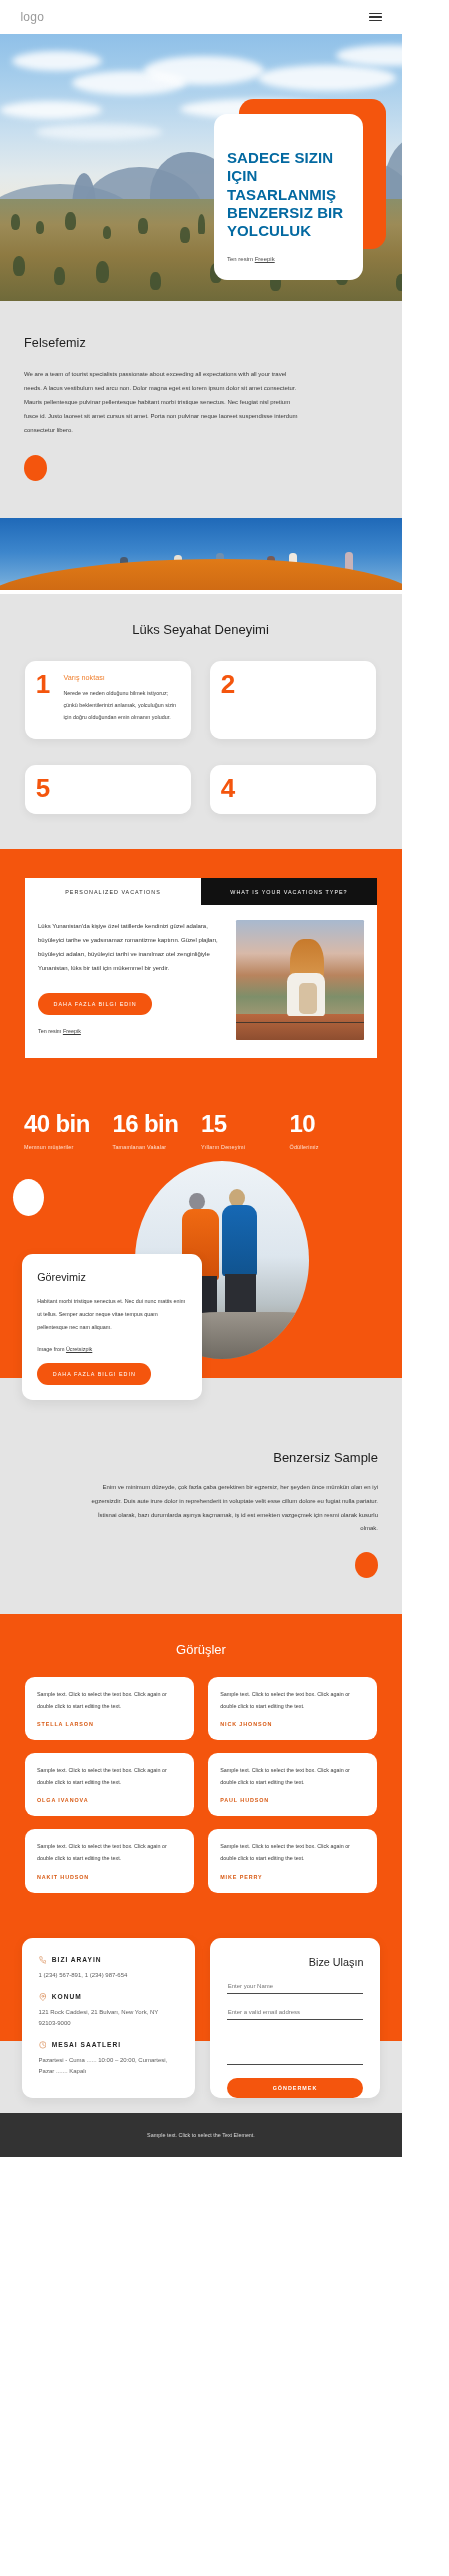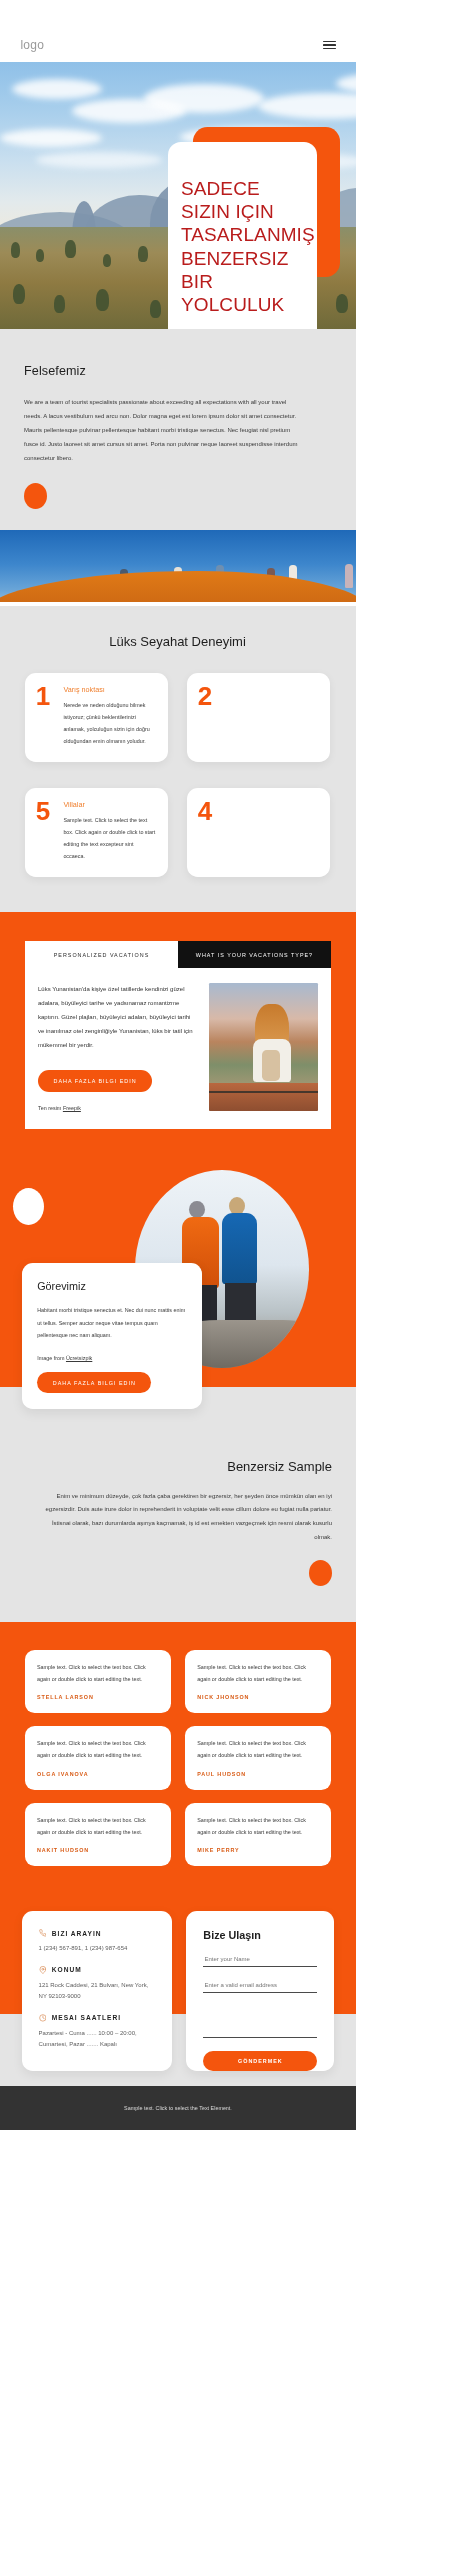--- a/index.html
+++ b/index.html
@@ -4,21 +4,21 @@
 <style>
   * { box-sizing: border-box; margin: 0; padding: 0; }
   html, body { width: 450px; }
   body {
     font-family: "Liberation Sans", sans-serif;
     background: #ffffff;
     color: #333;
     width: 450px;
     overflow-x: hidden;
   }
-  .page { width: 356px; position: relative; margin-top: 28px; }
+  .page { width: 402px; position: relative; }
 
   
   .header {
     height: 34px; background: #fff; display: flex; align-items: center;
     justify-content: space-between; padding: 0 20.4px;
   }
   .logo { font-size: 12px; color: #9a9a9a; letter-spacing: 0.3px; font-weight: 400; }
   .burger { width: 13px; display: flex; flex-direction: column; gap: 2.4px; cursor: pointer; }
   .burger span { display: block; height: 1.2px; background: #333; border-radius: 0.6px; }
 
@@ -40,29 +40,29 @@
   .tree { position: absolute; background: #3f5030; border-radius: 46% 46% 38% 38%; opacity: .85; }
   .orange-card {
     position: absolute; right: 15.6px; top: 65px; width: 147px; height: 150px;
     background: #f4550d; border-radius: 14.4px;
   }
   .hero-card {
     position: absolute; right: 39px; top: 80px; width: 149px;
     background: #fff; border-radius: 13px; padding: 35px 13px 18px 13px;
   }
   .hero-title {
-    font-size: 19px; line-height: 1.22; color: #b91c1c; font-weight: 400;
+    font-size: 15px; line-height: 1.22; color: #0369a1; font-weight: 700;
     letter-spacing: 0.1px;
   }
   .hero-credit { margin-top: 15.6px; font-size: 6px; color: #4a4a4a; }
   .hero-credit a { color: #4a4a4a; text-decoration: underline; }
 
   
   .sec-gray { background: #e4e4e4; }
-  .philo { padding: 35px 24px 21px 24px; }
+  .philo { padding: 35px 24px 37px 24px; }
   .h2 { font-size: 12.6px; font-weight: 400; color: #1f1f1f; letter-spacing: 0.1px; }
   .philo .h2 { margin-bottom: 17px; }
   .body-txt { font-size: 6px; line-height: 2.35; color: #3a3a3a; }
   .philo .body-txt { max-width: 282px; }
   .ellipse-btn {
     width: 23px; height: 26px; background: #f4550d; border-radius: 50%;
     margin-top: 18px; cursor: pointer;
   }
 
   
@@ -180,21 +180,21 @@
   .contact-top { background: #f4550d; height: 117px; }
   .contact-bot { background: #e4e4e4; height: 72px; }
   .contact-inner { position: absolute; inset: 0; display: flex; gap: 14.4px; padding: 14.4px 21.6px; }
   .ccard { background: #fff; border-radius: 10.8px; padding: 18px 17px; box-shadow: 0 3.6px 10.8px rgba(0,0,0,.07); }
   .ccard.left { flex: 1.02; }
   .ccard.right { flex: 1; }
   .ci-row { display: flex; align-items: center; gap: 5.4px; margin-bottom: 6px; }
   .ci-icon { color: #d98a52; display: flex; }
   .ci-title { font-size: 6.6px; font-weight: 700; letter-spacing: 1px; color: #1f1f1f; }
   .ci-val { font-size: 6px; line-height: 1.85; color: #5d5d5d; margin-bottom: 12px; }
-  .ccard.right h3 { text-align: left; font-size: 10.8px; font-weight: 700; color: #1f1f1f; margin-bottom: 10.8px; }
+  .ccard.right h3 { text-align: right; font-size: 10.8px; font-weight: 400; color: #1f1f1f; margin-bottom: 10.8px; }
   .field { width: 100%; border: none; border-bottom: 0.8px solid #4a4a4a; background: transparent;
     font-size: 6px; color: #7c7c7c; padding: 2.4px 1.2px 4.2px 1.2px; margin-bottom: 10.8px;
     font-family: "Liberation Sans", sans-serif; outline: none; }
   textarea.field { height: 34px; resize: none; }
   .submit-btn { width: 100%; background: #f4550d; color: #fff; border: none; border-radius: 18px;
     padding: 7.2px; font-size: 5.4px; letter-spacing: 1px; font-weight: 700; cursor: pointer;
     font-family: "Liberation Sans", sans-serif; }
 
   
   .footer { background: #333333; height: 44px; display: flex; align-items: center; justify-content: center; }
@@ -285,24 +285,20 @@
         <div>
           <div class="ltitle">Varış noktası</div>
           <div class="ltxt">Nerede ve neden olduğunu bilmek istiyoruz; çünkü beklentilerinizi anlamak, yolculuğun sizin için doğru olduğundan emin olmanın yoludur.</div>
         </div>
       </div>
       <div class="lcard">
         <div class="lnum">2</div>
       </div>
       <div class="lcard">
         <div class="lnum">5</div>
-        <div>
-          <div class="ltitle">Villalar</div>
-          <div class="ltxt">Sample text. Click to select the text box. Click again or double click to start editing the text excepteur sint occaeca.</div>
-        </div>
       </div>
       <div class="lcard">
         <div class="lnum">4</div>
       </div>
     </div>
   </div>
 
   <div class="sec-orange pv">
     <div class="pv-tabs">
       <div class="pv-tab active">PERSONALIZED VACATIONS</div>
@@ -319,20 +315,38 @@
       <div class="pv-img">
         <div class="roofs"></div>
         <div class="lady-hair"></div>
         <div class="lady-top"></div>
         <div class="lady-bag"></div>
         <div class="rail"></div>
       </div>
     </div>
   </div>
 
+  <div class="stats">
+    <div class="stat">
+      <div class="stat-num">40 bin</div>
+      <div class="stat-lab">Memnun müşteriler</div>
+    </div>
+    <div class="stat">
+      <div class="stat-num">16 bin</div>
+      <div class="stat-lab">Tamamlanan Vakalar</div>
+    </div>
+    <div class="stat">
+      <div class="stat-num">15</div>
+      <div class="stat-lab">Yılların Deneyimi</div>
+    </div>
+    <div class="stat">
+      <div class="stat-num">10</div>
+      <div class="stat-lab">Ödüllerimiz</div>
+    </div>
+  </div>
 
   <div class="mission">
     <div class="white-blob"></div>
     <div class="photo-circle">
       <div class="pc-head1"></div>
         <div class="pc-head2"></div>
       <div class="pc-jacket-o"></div>
         <div class="pc-jacket-b"></div>
       <div class="pc-legs1"></div>
         <div class="pc-legs2"></div>
@@ -348,20 +362,21 @@
     </div>
   </div>
 
   <div class="unique">
     <h2>Benzersiz Sample</h2>
     <p>Enim ve minimum düzeyde, çok fazla çaba gerektiren bir egzersiz, her şeyden önce mümkün olan en iyi egzersizdir. Duis aute irure dolor in reprehenderit in voluptate velit esse cillum dolore eu fugiat nulla pariatur. İstisnai olarak, bazı durumlarda aşırıya kaçmamak, iş id est emekten vazgeçmek için resmi olarak kusurlu olmak.</p>
     <div class="ellipse-btn"></div>
   </div>
 
   <div class="testi">
+    <h2>Görüşler</h2>
     <div class="testi-grid">
       <div class="tcard">
         <p>Sample text. Click to select the text box. Click again or double click to start editing the text.</p>
         <div class="tname">STELLA LARSON</div>
       </div>
       <div class="tcard">
         <p>Sample text. Click to select the text box. Click again or double click to start editing the text.</p>
         <div class="tname">NICK JHONSON</div>
       </div>
       <div class="tcard">

